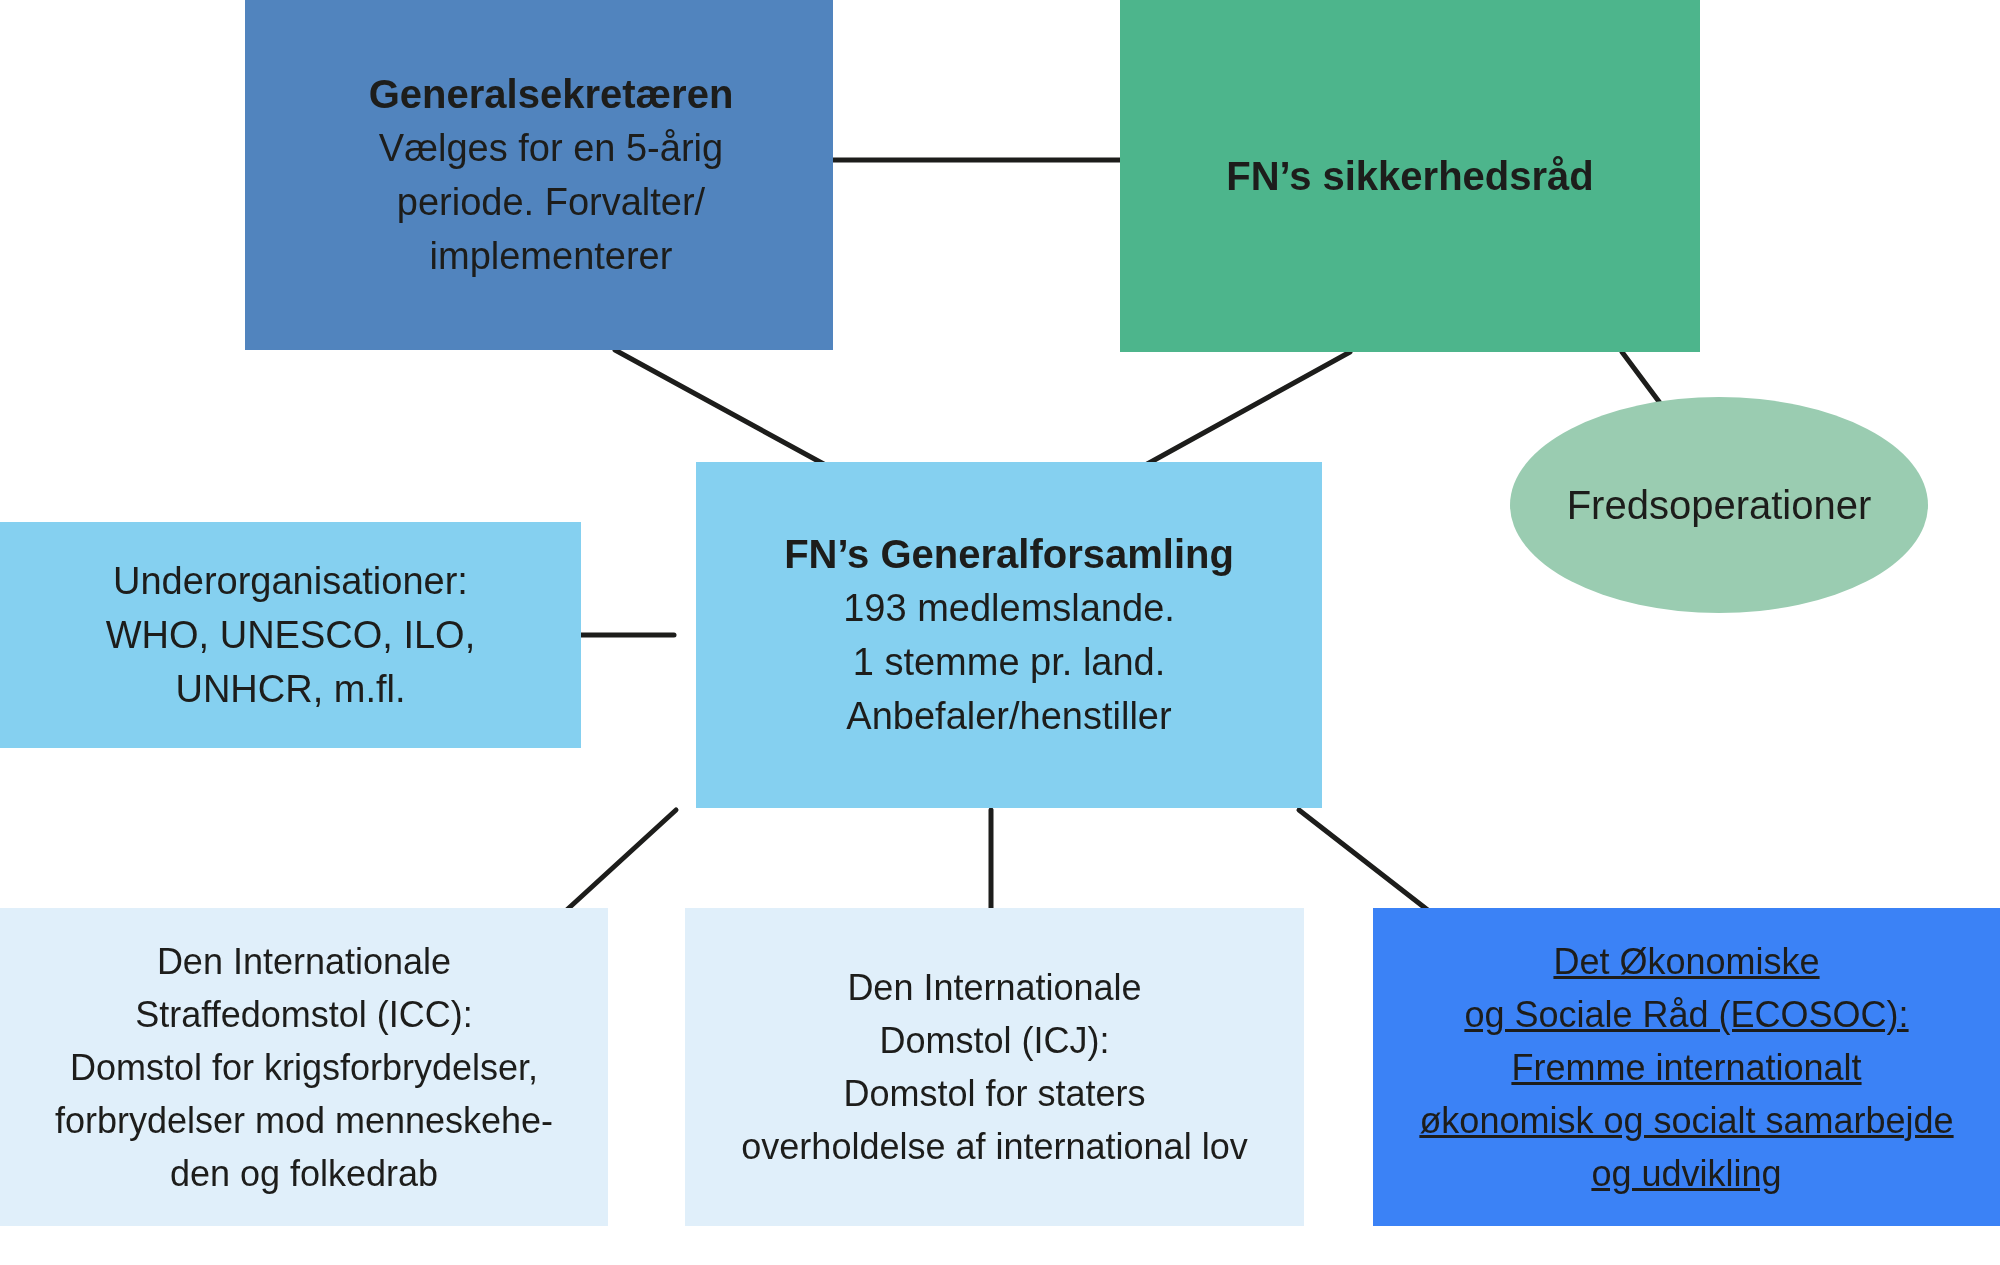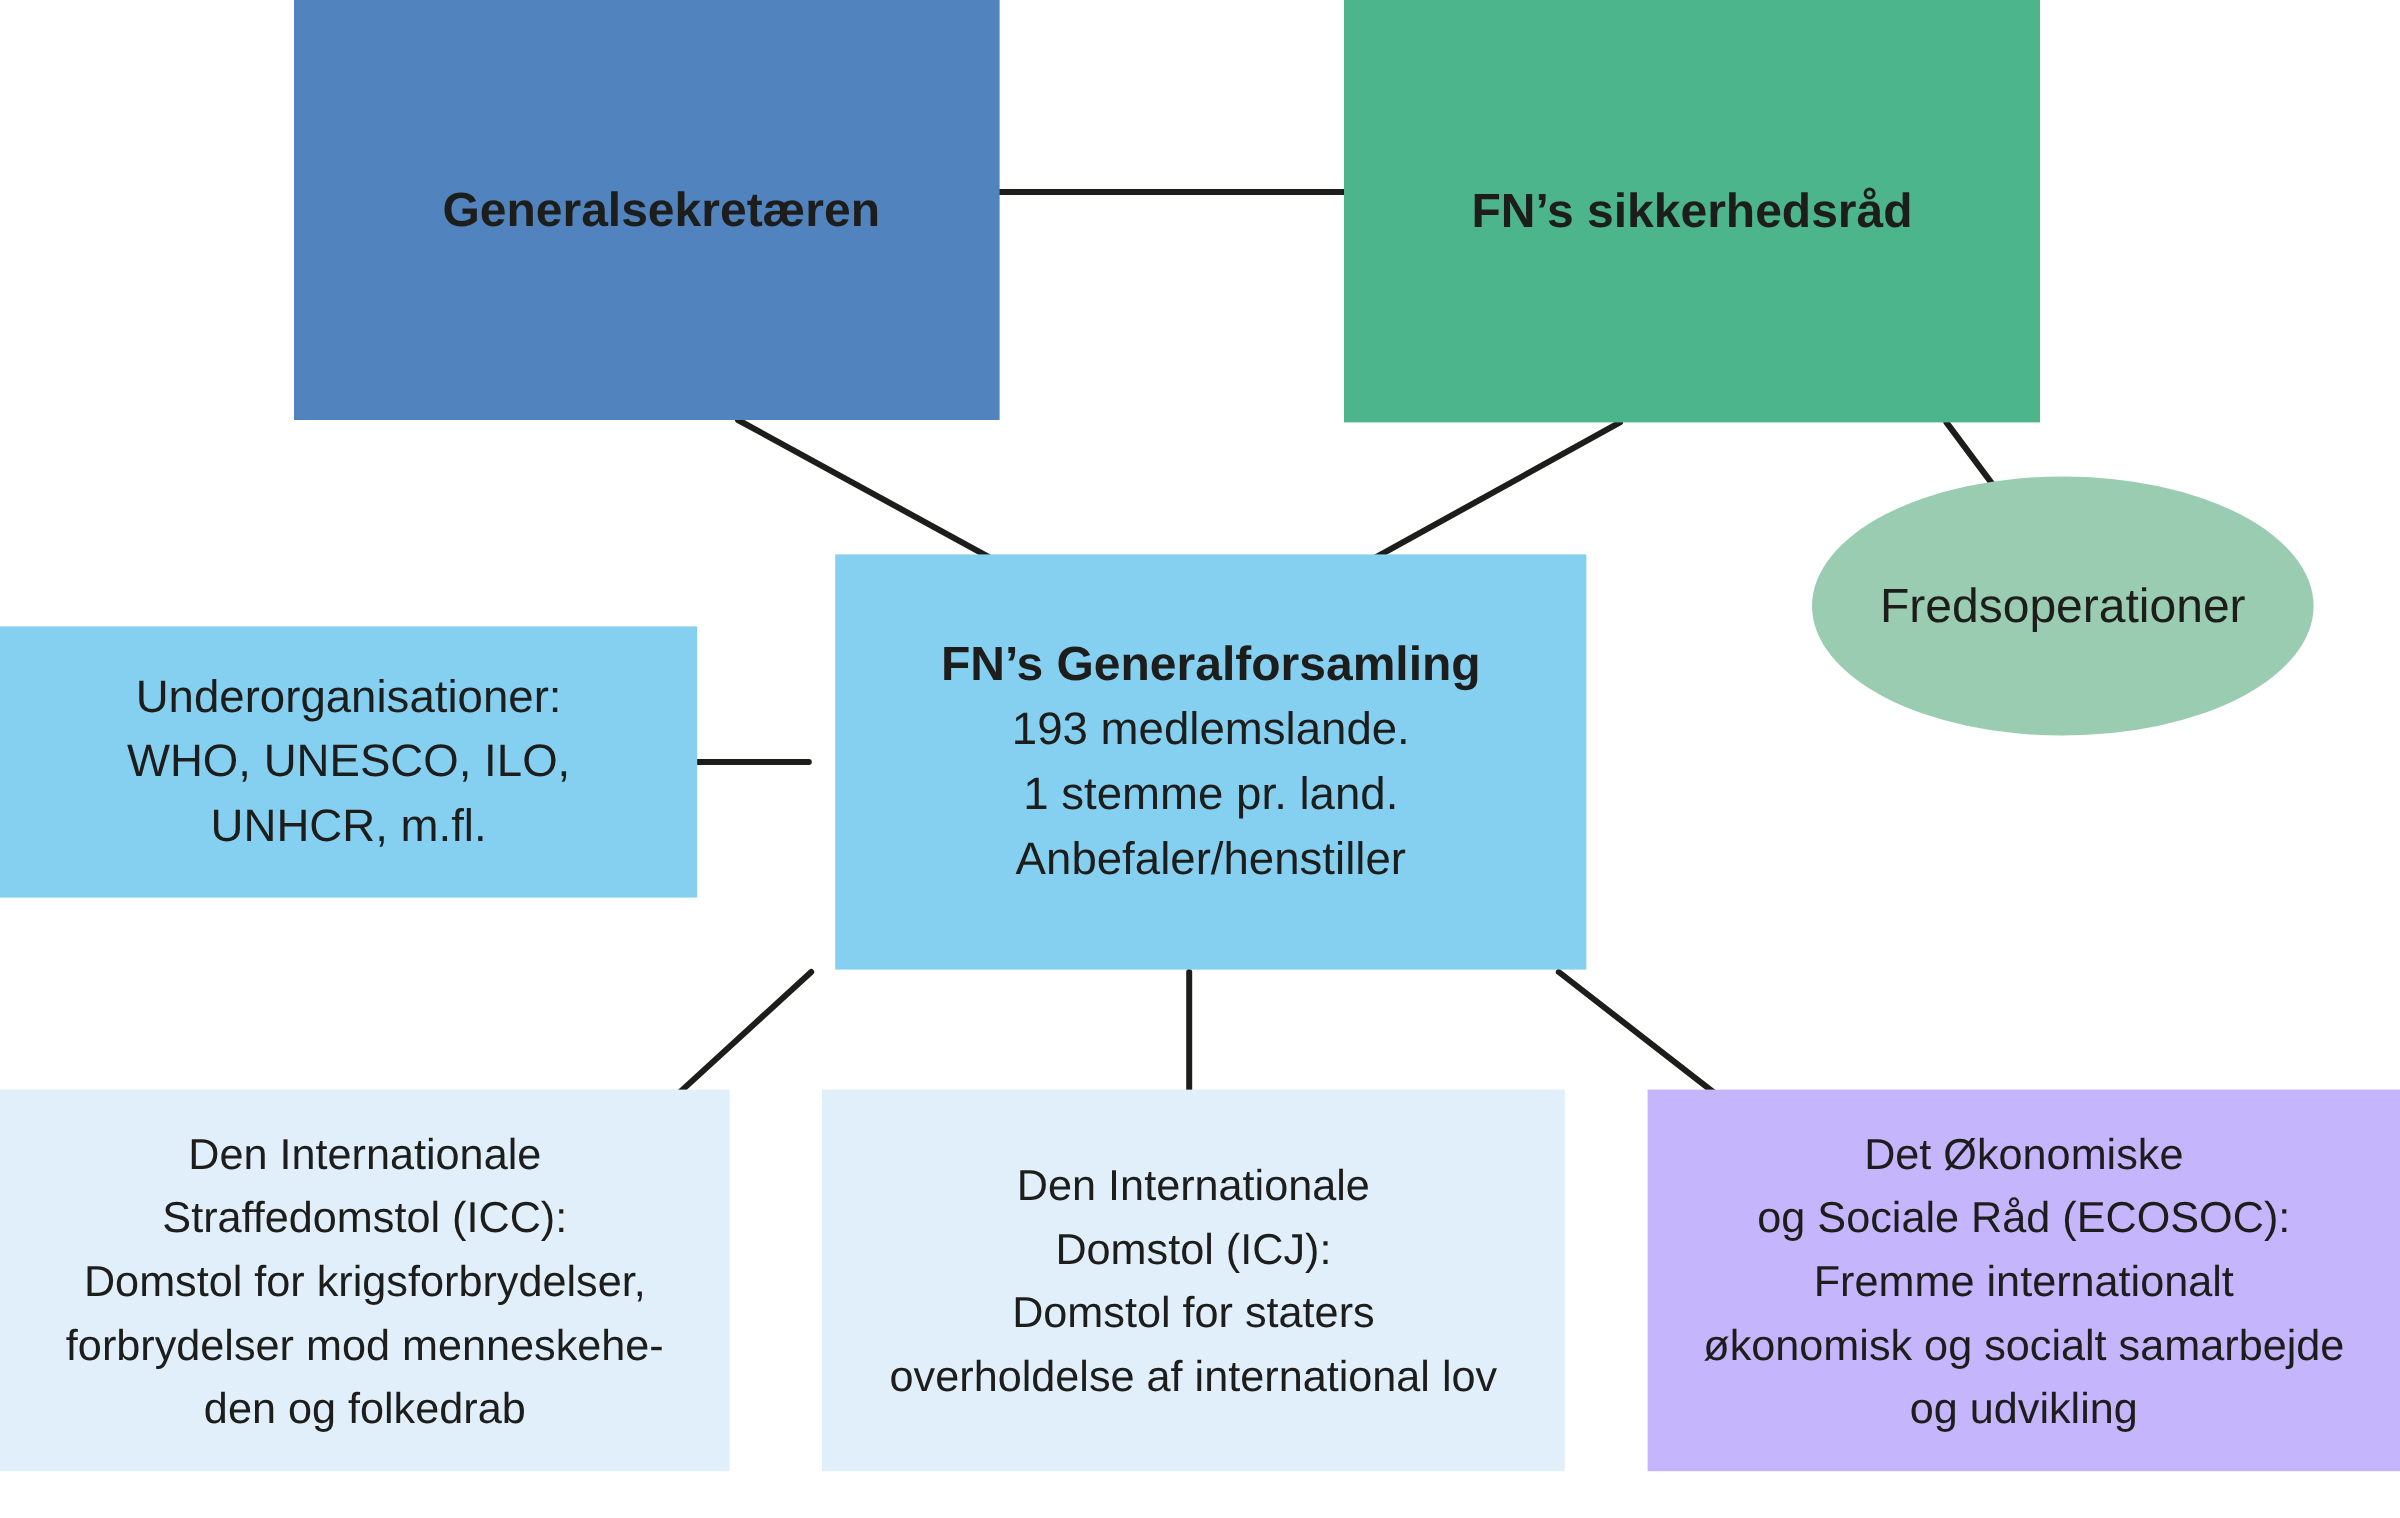--- a/index.html
+++ b/index.html
@@ -65,20 +65,23 @@
       <line x1="1622" y1="352" x2="1663" y2="407"></line>
       <line x1="581" y1="635" x2="674" y2="635"></line>
       <line x1="676" y1="810" x2="547" y2="928"></line>
       <line x1="991" y1="810" x2="991" y2="930"></line>
       <line x1="1299" y1="810" x2="1456" y2="932"></line>
     </g>
   </svg>
 
   <div class="node gs" style="background-color: rgb(81, 132, 190);">
     <div class="title">Generalsekretæren</div>
+    <div class="body">Vælges for en 5-årig
+periode. Forvalter/
+implementerer</div>
   </div>
 
   <div class="node sc" style="background-color: rgb(77, 181, 140); align-items: center;">
     <div class="title">FN’s sikkerhedsråd</div>
   </div>
 
   <div class="node ga" style="background-color: rgb(133, 208, 240);">
     <div class="title">FN’s Generalforsamling</div>
     <div class="body">193 medlemslande.
 1 stemme pr. land.
@@ -103,21 +106,21 @@
 den og folkedrab</div>
   </div>
 
   <div class="node court icj" style="background-color: rgb(224, 239, 250);">
     <div class="body">Den Internationale
 Domstol (ICJ):
 Domstol for staters
 overholdelse af international lov</div>
   </div>
 
-  <div class="node court ecosoc" style="background-color: #c4b5fd;">
+  <div class="node court ecosoc" style="background-color: #3b82f6; text-decoration: underline;">
     <div class="body">Det Økonomiske
 og Sociale Råd (ECOSOC):
 Fremme internationalt
 økonomisk og socialt samarbejde
 og udvikling</div>
   </div>
 
 </div>
 
 </body></html>

